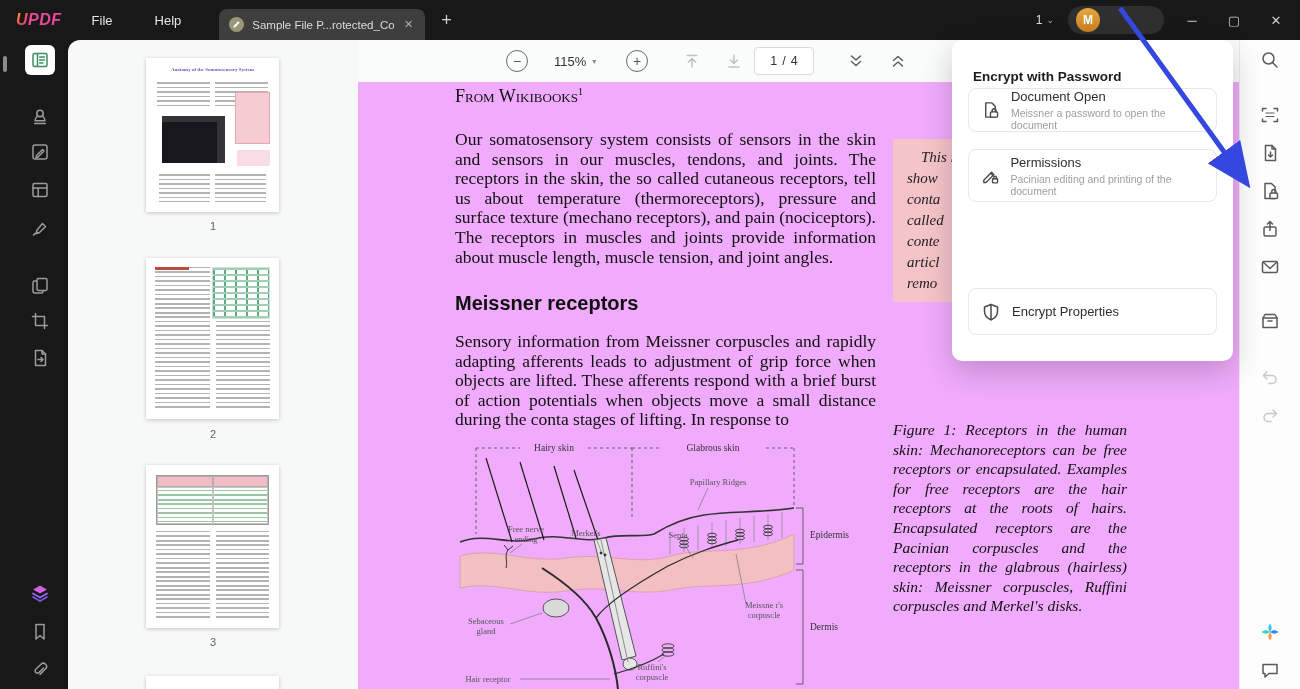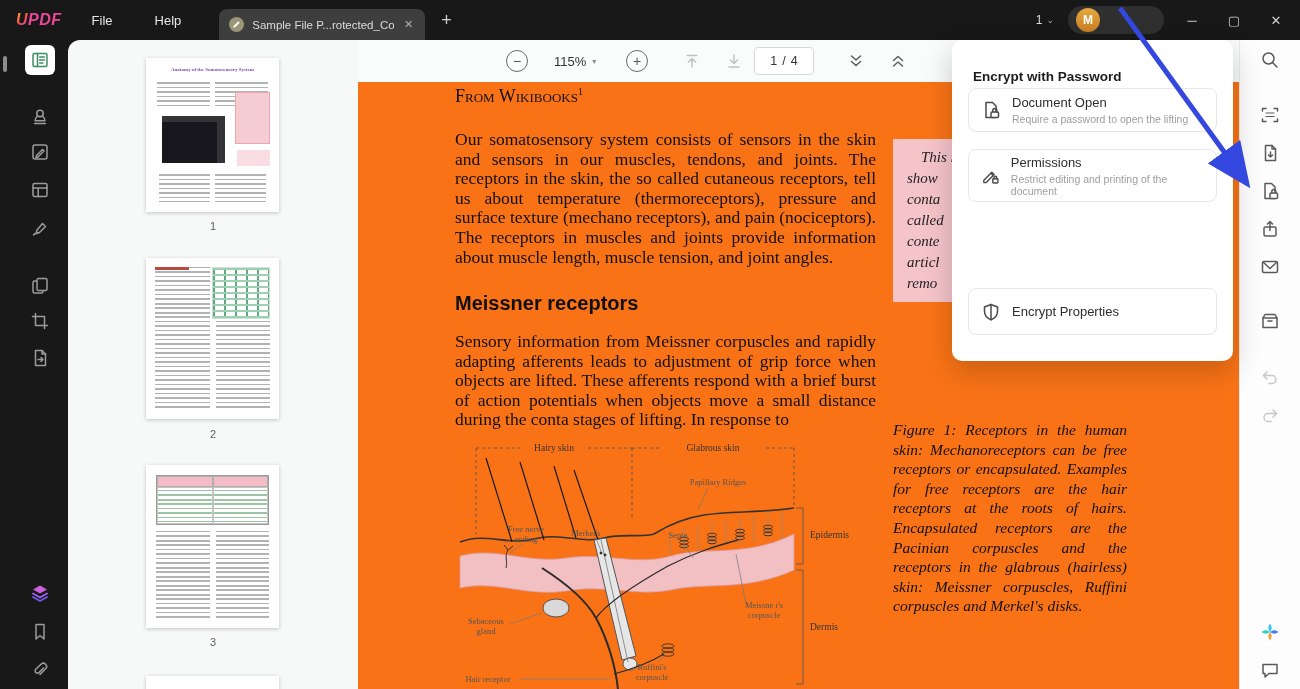--- a/index.html
+++ b/index.html
@@ -70,21 +70,21 @@
   .content{position:absolute;left:358px;top:40px;width:882px;bottom:0;background:#fff;z-index:5}
   .toolbar{position:absolute;left:0;top:0;right:0;height:42px;background:#fafbfb;border-bottom:1px solid #ececec}
   .tbi{position:absolute;top:50%;transform:translateY(-50%);background:none;border:none;cursor:pointer;
        display:flex;align-items:center;justify-content:center;color:#5d5d5d;font-family:inherit;padding:0}
   .zoom-circle{width:20px;height:20px;border:1.4px solid #6a6a6a;border-radius:50%;display:flex;align-items:center;
                justify-content:center;font-size:14px;line-height:1;color:#555}
   .zoom-level{left:196px;font-size:13px;color:#333;gap:6px;cursor:pointer}
   .zoom-level .caret{font-size:8px;color:#888}
   .page-box{left:396px;width:58px;height:26px;background:#fff;border:1px solid #d8d8d8;border-radius:4px;
             font-size:12.5px;color:#333;gap:5px;cursor:text}
-  .doc{position:absolute;left:0;top:42px;right:0;bottom:0;background:#f97316;overflow:hidden}
+  .doc{position:absolute;left:0;top:42px;right:0;bottom:0;background:#f0abfc;overflow:hidden}
   .kicker{position:absolute;left:97px;top:4px;font-family:"Liberation Serif",serif;font-variant:small-caps;
           font-size:18px;color:#111}
   .kicker sup{font-size:10px}
   .para{position:absolute;font-family:"Liberation Serif",serif;font-size:17.5px;line-height:19.6px;
         text-align:justify;color:#101010;margin:0}
   .para1{left:97px;top:48px;width:421px}
   .doc-h{position:absolute;left:97px;top:210px;font-size:20px;font-weight:bold;color:#101010;margin:0}
   .para2{left:97px;top:250px;width:421px}
   .skin-figure{position:absolute;left:88px;top:352px}
   .flbl{font-family:"Liberation Serif",serif;font-size:9.5px;fill:#333}
@@ -485,34 +485,34 @@
   <h3 class="ep-title">Encrypt with Password</h3>
 
   <div class="opt opt1">
     <svg class="ic" width="20" height="20" viewBox="0 0 20 20">
       <path d="M5 2.5 H11.5 L15 6 V17.5 H5 Z"></path>
         <rect x="10" y="12" width="7.5" height="5.5" rx="1" fill="#fff"></rect>
         <path d="M11.8 12 V10.6 a2 2 0 0 1 4 0 V12"></path>
       </svg>
     <div>
       <div class="opt-title">Document Open</div>
-      <div class="opt-sub">Require a password to open the lifting</div>
+      <div class="opt-sub">Meissner a password to open the document</div>
     </div>
   </div>
 
   <div class="opt opt2">
     <svg class="ic" width="20" height="20" viewBox="0 0 20 20">
       <path d="M3 14.5 L11.5 6 L14 8.5 L5.5 17 H3 Z"></path>
         <path d="M10.5 7 L13 9.5"></path>
       <rect x="12.5" y="13" width="5.5" height="4.5" rx="0.8" fill="#fff"></rect>
         <path d="M13.8 13 V11.8 a1.5 1.5 0 0 1 3 0 V13"></path>
       </svg>
     <div>
       <div class="opt-title">Permissions</div>
-      <div class="opt-sub">Restrict editing and printing of the document</div>
+      <div class="opt-sub">Pacinian editing and printing of the document</div>
     </div>
   </div>
 
 
   <div class="opt opt4">
     <svg class="ic" width="20" height="20" viewBox="0 0 20 20">
       <path d="M10 2.5 L16.5 5 V9.5 C16.5 14 12.5 16.7 10 17.7 C7.5 16.7 3.5 14 3.5 9.5 V5 Z"></path>
         <path d="M10 2.5 V17.7"></path>
       </svg>
     <div>

